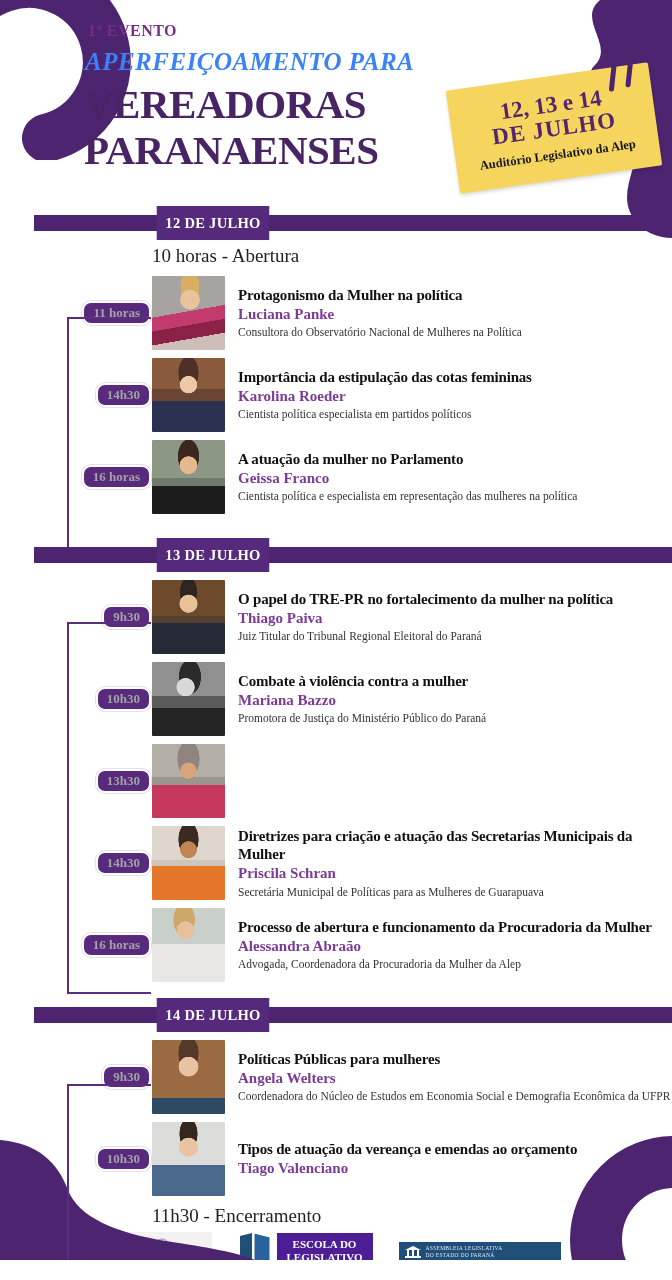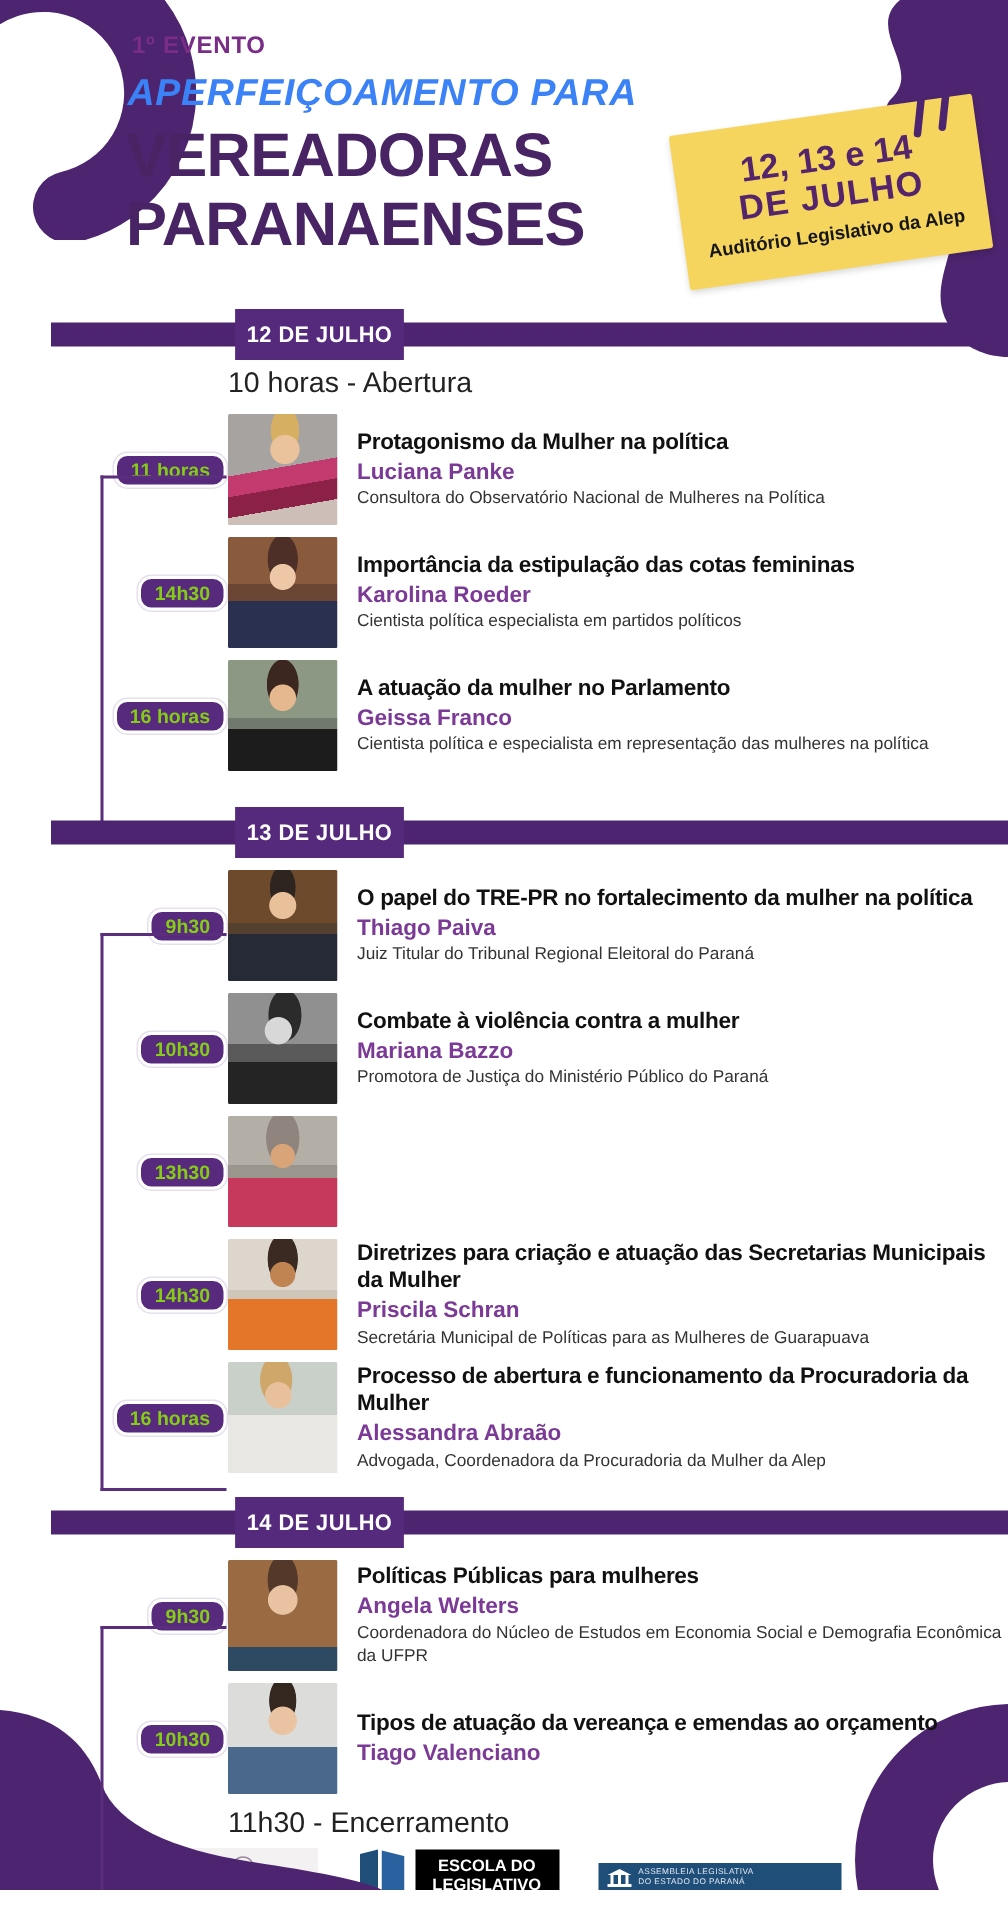--- a/index.html
+++ b/index.html
@@ -1,19 +1,19 @@
 <!DOCTYPE html>
 <html><head>
 <meta charset="utf-8">
 <style>
   html,body{margin:0;padding:0;background:#ffffff;}
   .poster{
     position:relative;width:672px;height:1260px;margin:0 auto;
     background:#ffffff;overflow:hidden;
-    font-family:Liberation Sans, sans-serif;color:#1a1a1a;
+    font-family:Liberation Serif, serif;color:#1a1a1a;
   }
   
   .shape{position:absolute;pointer-events:none;}
   .shape svg{display:block;}
   .ring-tl{top:-10px;left:-14px;}
   .blob-tr{top:0;right:0;}
   .blob-bl{bottom:0;left:0;}
   .ring-br{bottom:-40px;right:-60px;}
   
   .header{position:relative;height:196px;}
@@ -40,21 +40,21 @@
     position:absolute;left:155px;top:0;min-width:100px;height:34px;padding:0 8px;
     background:#552a7c;color:#fff;display:flex;align-items:center;justify-content:center;
     font-size:15px;font-weight:bold;letter-spacing:.3px;transform:scaleX(.97);
   }
   .opening,.closing{margin:4px 0 2px 152px;font-size:19px;color:#222;height:24px;line-height:24px;}
   .closing{margin-top:6px;}
   .sessions{position:relative;padding-top:8px;}
   .session{display:flex;align-items:center;margin-bottom:8px;}
   .badge-col{width:152px;display:flex;justify-content:flex-end;flex:none;}
   .time-badge{
-    background:#572a7e;border:2px solid #fff;border-radius:9px;color:#84cc16;
+    background:#572a7e;border:2px solid #fff;border-radius:9px;color:#a3a3a3;
     font-size:13px;font-weight:bold;padding:2px 9px;white-space:nowrap;margin-right:1px;
     box-shadow:0 0 0 1px rgba(87,42,126,.15);
   }
   .photo{width:73px;height:74px;flex:none;border-radius:1px;}
   .txt{margin-left:13px;width:436px;}
   .s-title{font-size:15px;font-weight:bold;color:#111;line-height:1.25;letter-spacing:-.2px;}
   .s-name{font-size:15px;font-weight:bold;color:#7b3a96;line-height:1.3;}
   .s-role{font-size:11.5px;color:#333;line-height:1.3;margin-top:1px;}
   .bracket{position:absolute;border-left:2px solid #5a2d7d;border-top:2px solid #5a2d7d;border-bottom:2px solid #5a2d7d;left:67px;width:82px;}  
   
@@ -65,21 +65,21 @@
   #day1{margin-top:10px;}
   #day2{margin-top:24px;}
   #day3{margin-top:16px;}
   
   .footer{display:flex;justify-content:center;align-items:flex-start;gap:26px;margin-top:4px;}
   .logo-pm{width:100px;height:42px;background:#f3f1f2;display:flex;flex-direction:column;align-items:center;justify-content:center;}
   .logo-pm .l1{font-size:5px;color:#b08ab5;letter-spacing:.5px;margin-top:1px;}
   .logo-pm .l2{font-size:8px;font-weight:bold;color:#5a5a5a;letter-spacing:1px;}
   .logo-el{display:flex;flex-direction:column;align-items:center;}
   .logo-el .row{display:flex;align-items:center;gap:5px;}
-  .logo-el .box{width:96px;height:36px;background:#000000;color:#fff;display:flex;flex-direction:column;align-items:center;justify-content:center;font-size:11px;font-weight:bold;line-height:1.15;}
+  .logo-el .box{width:96px;height:36px;background:#4c1d95;color:#fff;display:flex;flex-direction:column;align-items:center;justify-content:center;font-size:11px;font-weight:bold;line-height:1.15;}
   .logo-el .cap{font-size:4.5px;color:#8a8a8a;letter-spacing:.4px;margin-top:3px;}
   .logo-al{width:152px;height:20px;background:#1f4e79;display:flex;align-items:center;gap:4px;padding:0 5px;margin-top:10px;}
   .logo-al .t{color:#dfe8f2;font-size:5.5px;line-height:1.25;letter-spacing:.3px;}
 </style>
 </head>
 <body>
 
 <div class="poster">
 
   <div class="shape ring-tl">

